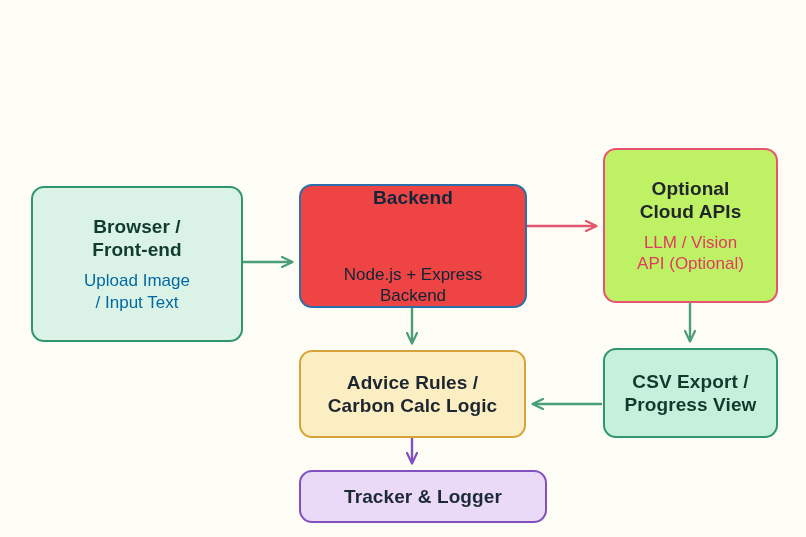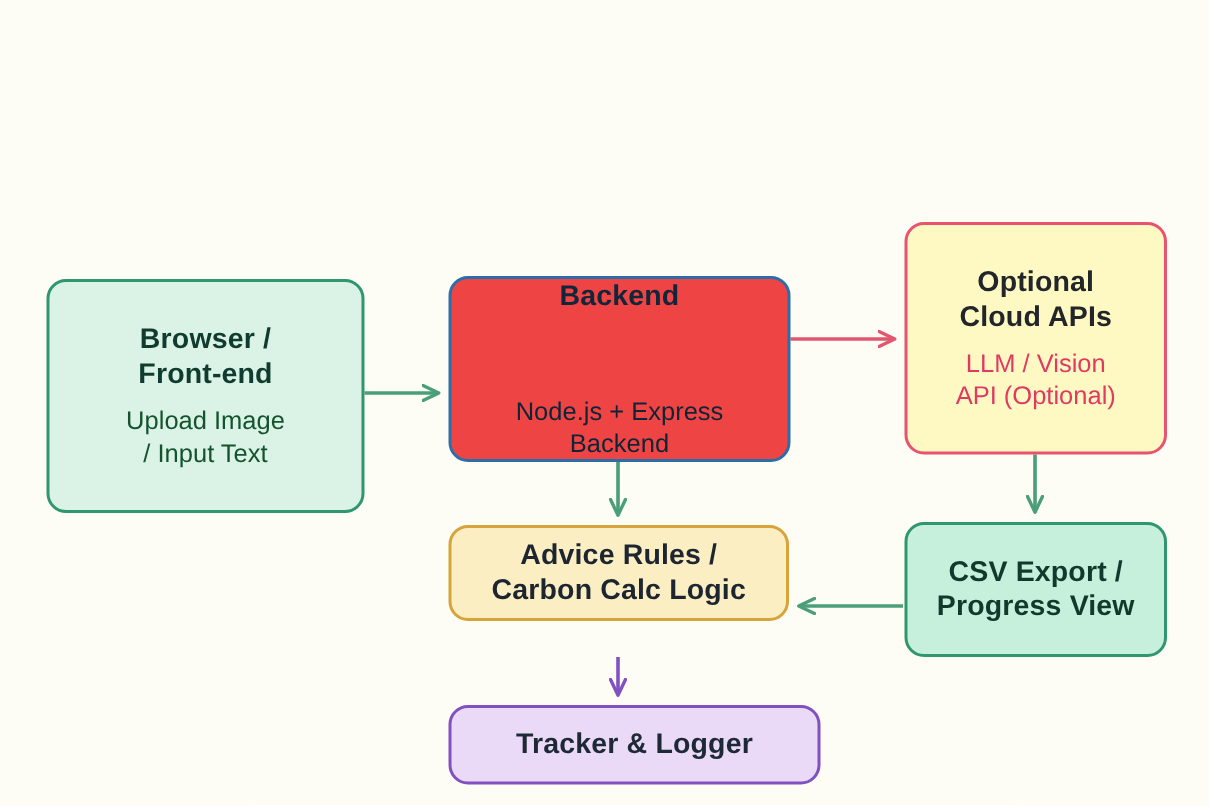--- a/index.html
+++ b/index.html
@@ -48,21 +48,21 @@
   }
   .node-title.solo {
     font-size: 19px;
   }
 
   
   #node-browser   { left: 31px;  top: 186px; width: 212px; height: 156px; }
   #node-backend   { left: 299px; top: 184px; width: 228px; height: 124px; }
   #node-cloud     { left: 603px; top: 148px; width: 175px; height: 155px; }
   #node-csv       { left: 603px; top: 348px; width: 175px; height: 90px;  }
-  #node-advice    { left: 299px; top: 350px; width: 227px; height: 64px;  }
+  #node-advice    { left: 299px; top: 350px; width: 227px; height: 88px;  }
   #node-tracker   { left: 299px; top: 470px; width: 248px; height: 53px;  }
 </style>
 </head>
 <body>
 
 <div id="canvas" style="background: rgb(253, 253, 245);">
 
   <svg id="edge-layer" viewBox="0 0 806 537" xmlns="http://www.w3.org/2000/svg">
     <defs>
       <marker id="arrow-green" viewBox="0 0 10 10" refX="8.6" refY="5" markerWidth="5.2" markerHeight="5.2" orient="auto-start-reverse">
@@ -80,29 +80,29 @@
         <path d="M 527 226 L 596 226" fill="none" stroke="#e2566f" stroke-width="2.4" stroke-linecap="butt" marker-end="url(#arrow-pink)"></path>
         <path d="M 412 308 L 412 343" fill="none" stroke="#4a9e78" stroke-width="2.4" stroke-linecap="butt" marker-end="url(#arrow-green)"></path>
         <path d="M 690 303 L 690 341" fill="none" stroke="#4a9e78" stroke-width="2.4" stroke-linecap="butt" marker-end="url(#arrow-green)"></path>
         <path d="M 602 404 L 533 404" fill="none" stroke="#4a9e78" stroke-width="2.4" stroke-linecap="butt" marker-end="url(#arrow-green)"></path>
         <path d="M 412 438 L 412 463" fill="none" stroke="#8251c0" stroke-width="2.4" stroke-linecap="butt" marker-end="url(#arrow-purple)"></path>
       </g>
   </svg>
 
   <div class="node" id="node-browser" style="background: rgb(218, 243, 230); border-color: rgb(47, 150, 112); justify-content: center;">
     <div class="node-title" style="color: rgb(16, 60, 48);">Browser /<br>Front-end</div>
-    <div class="node-sub" style="color: #14532d;">Upload Image<br>/ Input Text</div>
+    <div class="node-sub" style="color: #0369a1;">Upload Image<br>/ Input Text</div>
   </div>
 
   <div class="node" id="node-backend" style="background: #ef4444; border-color: rgb(44, 110, 168); justify-content: space-between;">
     <div class="node-title" style="color: rgb(17, 38, 58);">Backend</div>
     <div class="node-sub" style="color: rgb(15, 36, 54); margin-top: 16px;">Node.js + Express<br>Backend</div>
   </div>
 
-  <div class="node" id="node-cloud" style="background: #fef9c3; border-color: rgb(232, 83, 111);">
+  <div class="node" id="node-cloud" style="background: #bef264; border-color: rgb(232, 83, 111);">
     <div class="node-title" style="color: rgb(34, 38, 43);">Optional<br>Cloud APIs</div>
     <div class="node-sub" style="color: rgb(224, 58, 98);">LLM / Vision<br>API (Optional)</div>
   </div>
 
   <div class="node" id="node-csv" style="background: rgb(198, 240, 220); border-color: rgb(47, 150, 112);">
     <div class="node-title solo" style="color: rgb(18, 58, 44);">CSV Export /<br>Progress View</div>
   </div>
 
   <div class="node" id="node-advice" style="background: rgb(252, 238, 195); border-color: rgb(214, 164, 57);">
     <div class="node-title solo" style="color: rgb(29, 38, 48);">Advice Rules /<br>Carbon Calc Logic</div>

